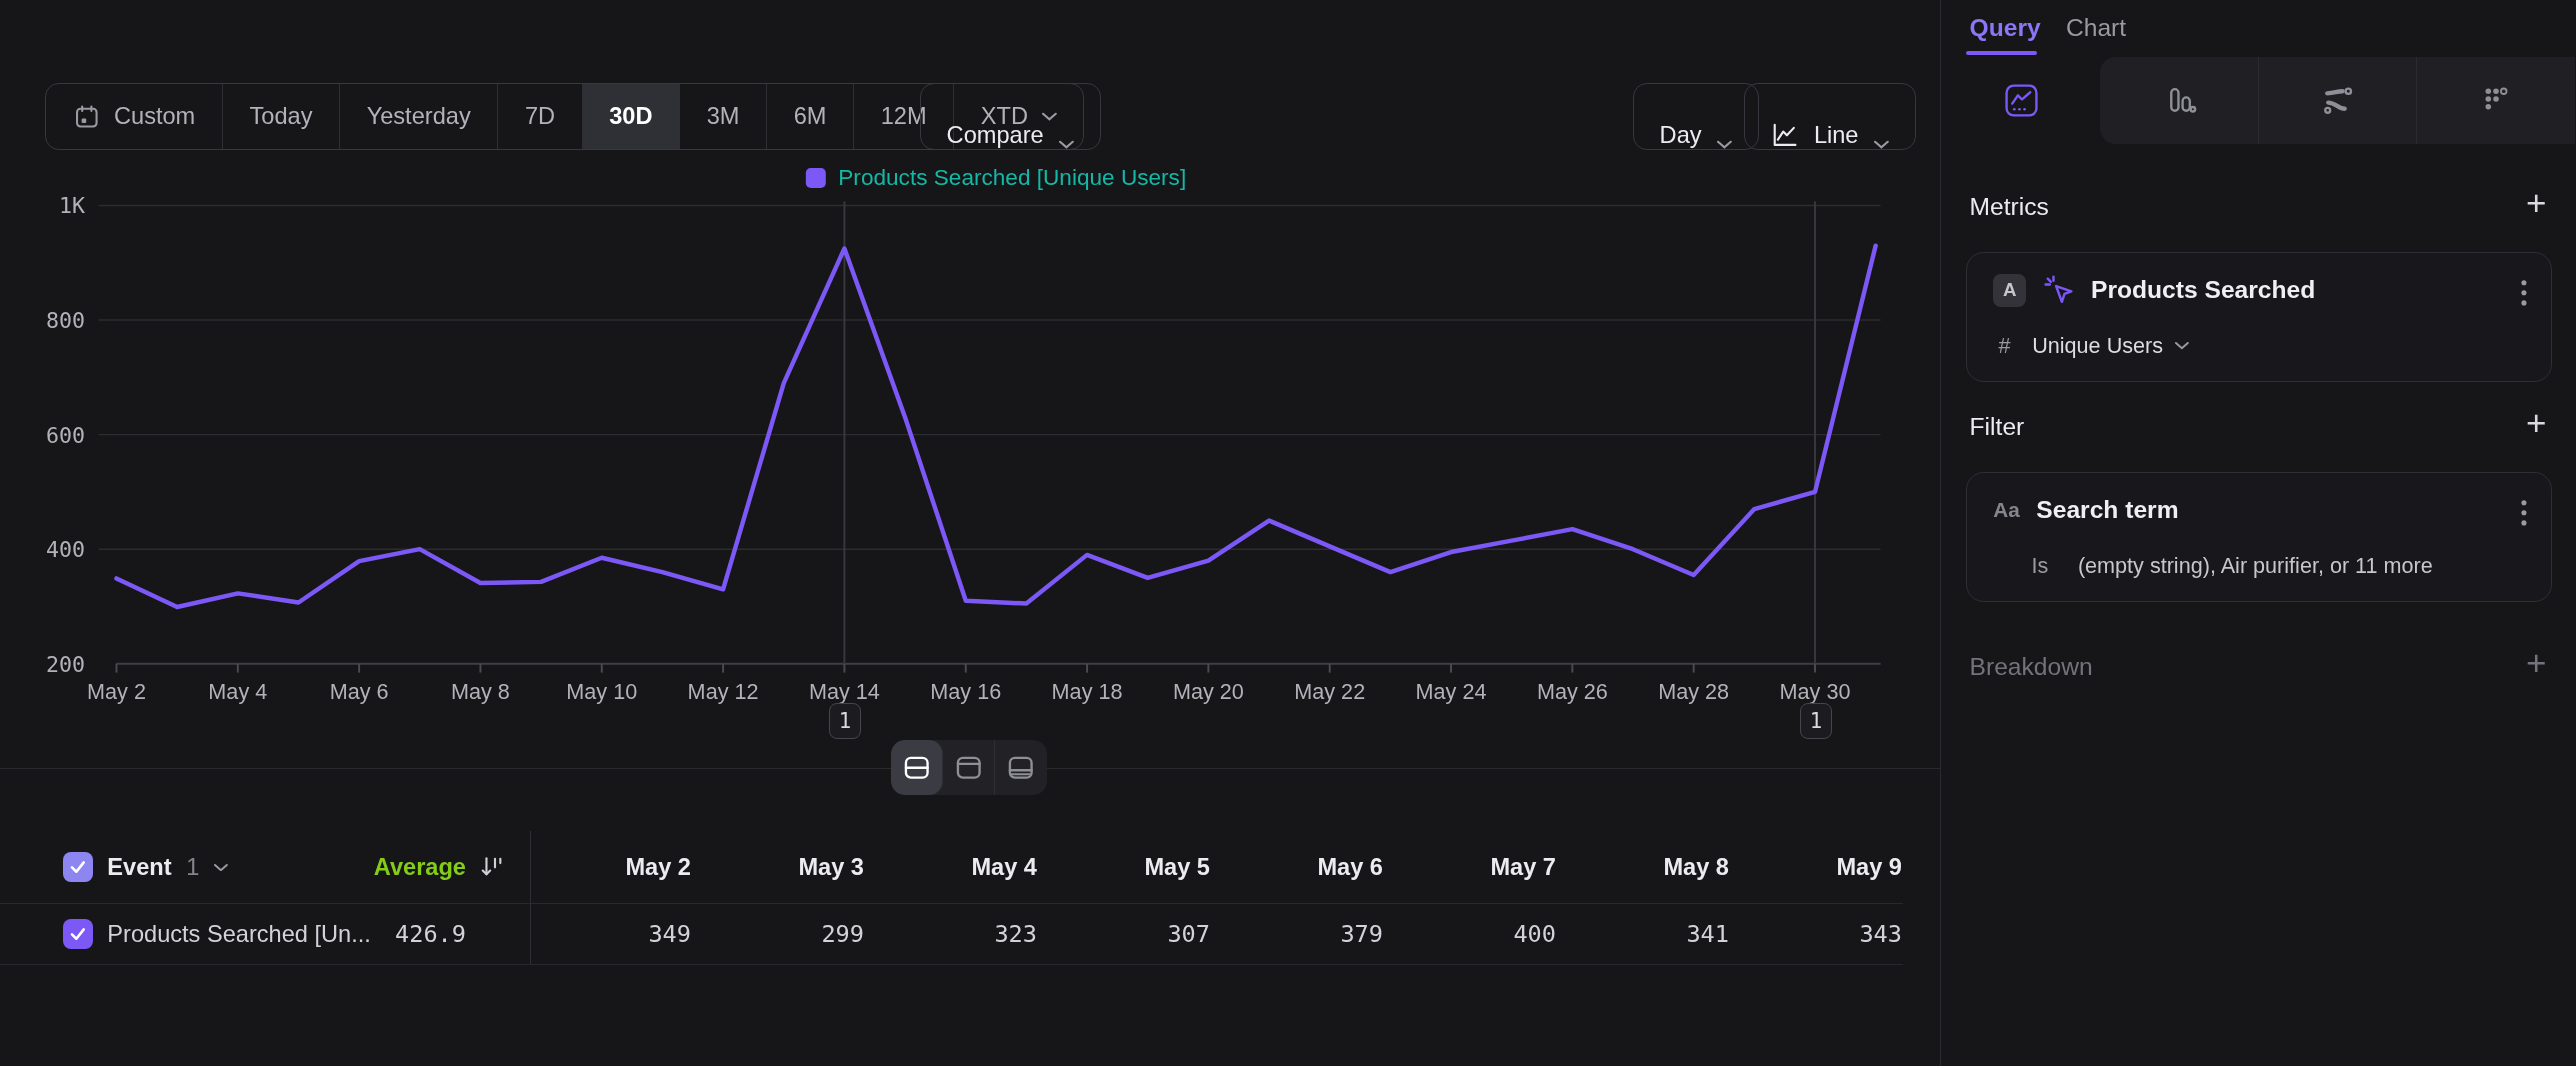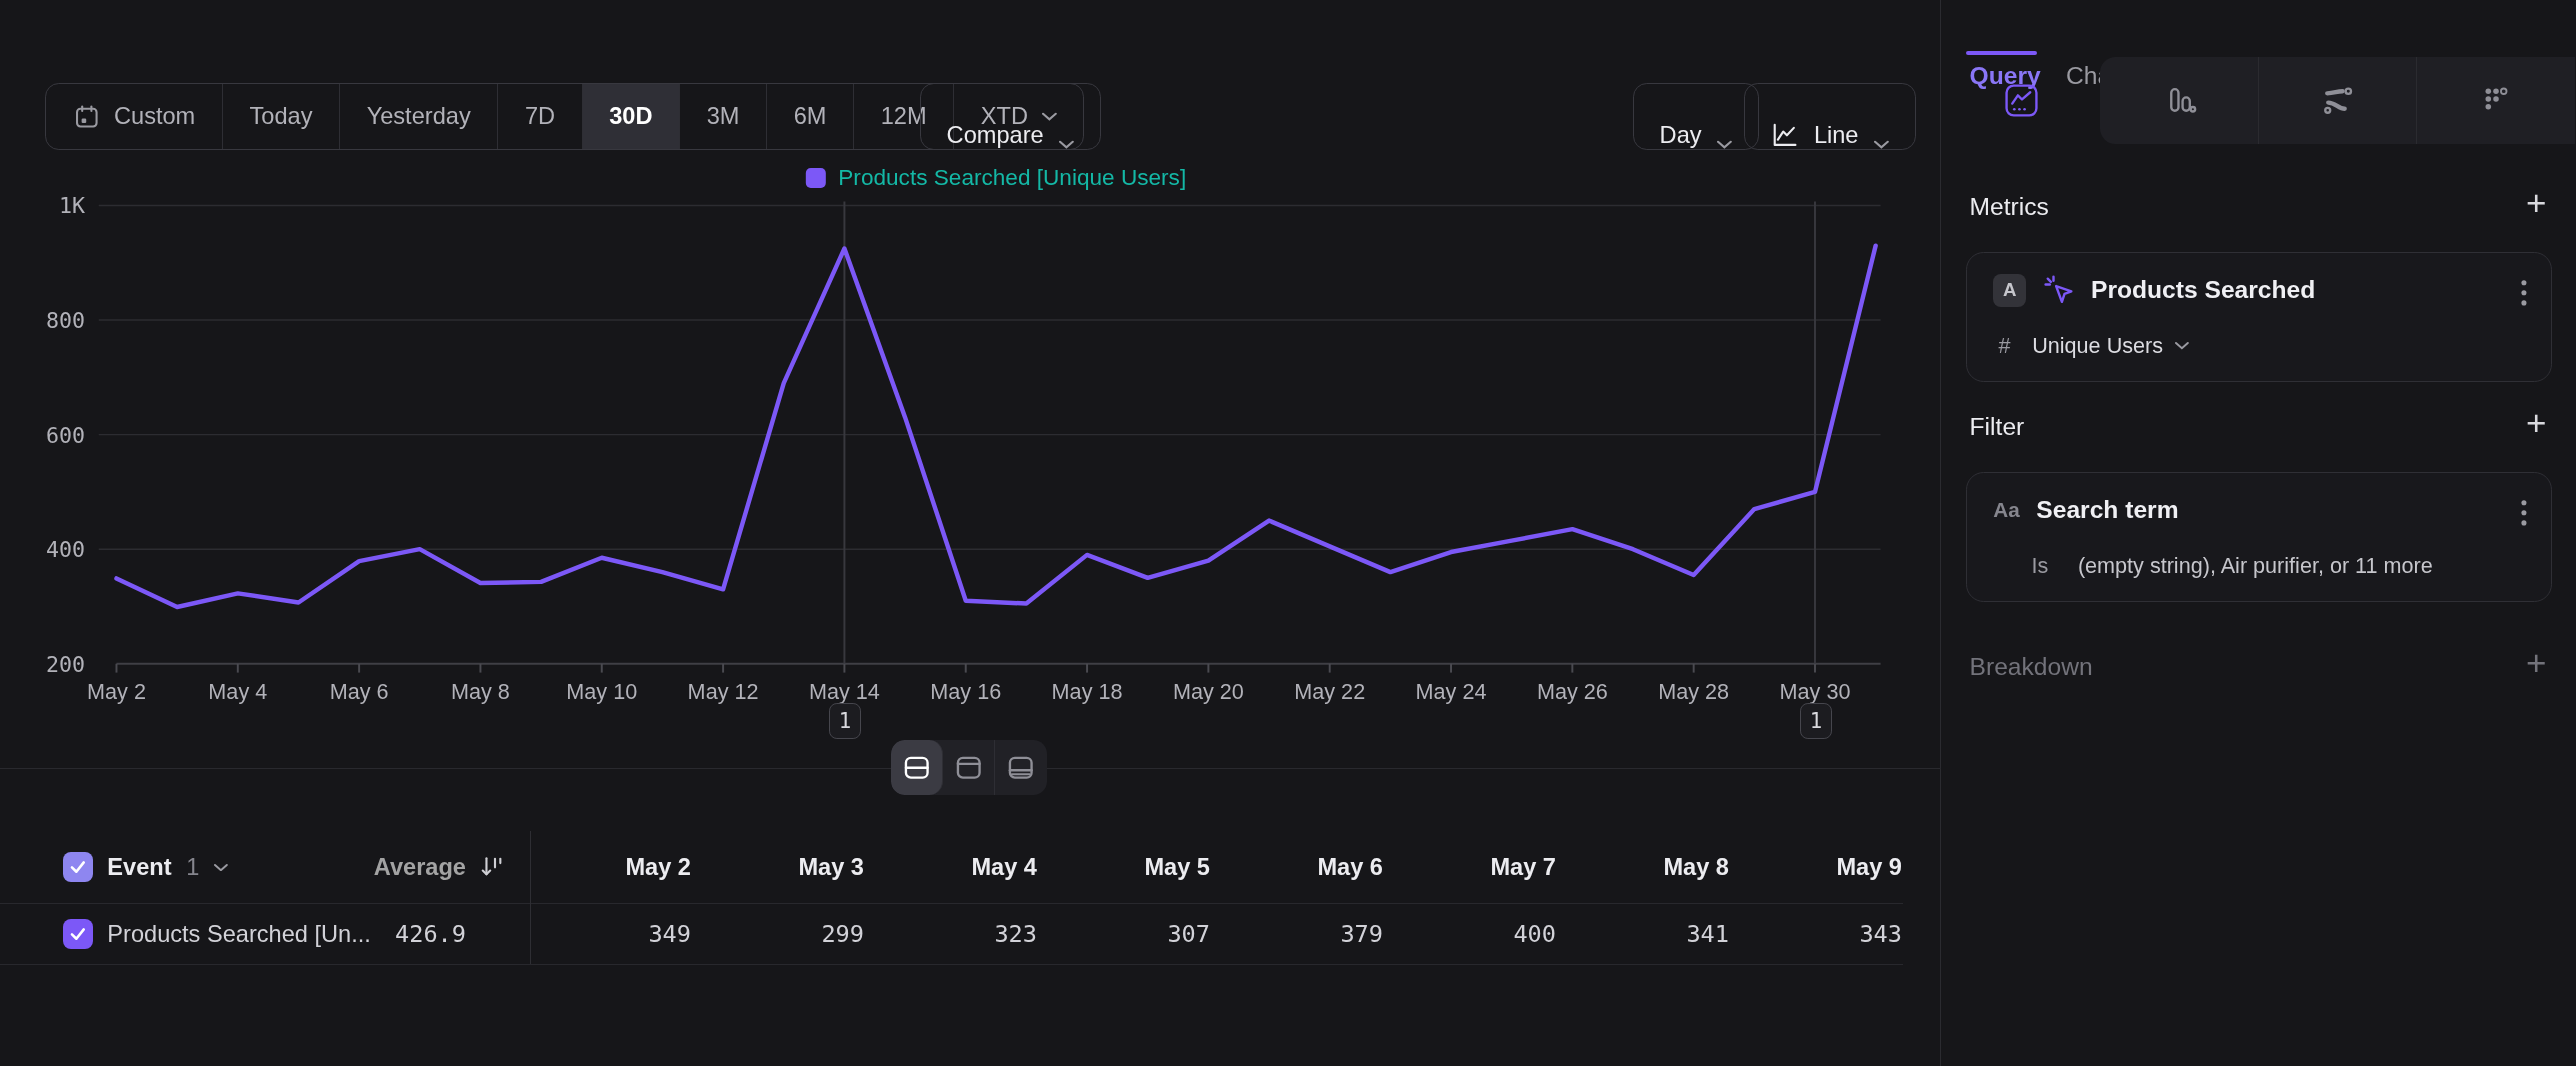--- a/index.html
+++ b/index.html
@@ -76,30 +76,30 @@
   .t-row.body { height:61px; }
   .row-left { position:absolute; left:63px; top:0; height:100%; display:flex; align-items:center; gap:14.8px; }
   .cb { width:29.5px; height:29.5px; border-radius:7.9px; display:flex; align-items:center; justify-content:center; cursor:pointer; }
   .cb.soft { background:var(--accent-soft,#8e86f0); }
   .cb.strong { background:var(--accent,#7c58f7); }
   .ev-label { font-size:23.6px; font-weight:700; color:#ececf0; }
   .ev-count { font-size:23.6px; color:#85858d; }
   .row-label { font-size:23.6px; color:#d2d2d8; }
   .avg-wrap { position:absolute; left:295px; top:0; height:100%; display:flex; align-items:center; gap:12.8px; }
   .avg-text { width:171px; text-align:right; font-size:23.6px; }
-  .avg-text.head-t { font-weight:700; color:#a3a3a3; }
+  .avg-text.head-t { font-weight:700; color:#84cc16; }
   .v-div { position:absolute; left:530px; top:0; width:1px; height:134px; background:#2e2e33; }
   .cols { position:absolute; left:518px; top:0; height:100%; display:flex; }
   .col { width:173px; display:flex; align-items:center; justify-content:flex-end; font-size:23.6px; }
   .col.head-c { font-weight:700; color:#ececf0; }
   .col.val { color:#d2d2d8; }
 
   
   #panel { position:absolute; left:1942px; top:0; width:634px; height:1067px; }
-  .p-tab { position:absolute; top:13.8px; font-size:24.6px; cursor:pointer;margin-top:48px; }
+  .p-tab { position:absolute; top:13.8px; font-size:24.6px; cursor:pointer; }
   #tab-query { left:27.6px; color:#8a76f6; font-weight:700; }
   #tab-chart { left:124px; color:#9a9aa1; }
   #query-underline { position:absolute; left:23.6px; top:51px; width:71px; height:3.9px; border-radius:2px; background:var(--accent,#7c58f7); }
   #view-tabs { position:absolute; left:0; top:57px; width:634px; height:87px; }
   .vtab { position:absolute; top:0; height:87px; width:158px; display:flex; align-items:center; justify-content:center; cursor:pointer; }
   .vtab.active { color:var(--accent,#7c58f7); }
   #inactive-tabs {
     position:absolute; left:158px; top:0; height:87px; width:475px;
     background:#1f1f24; border-radius:15.7px 0 0 15.7px; display:flex;
   }

